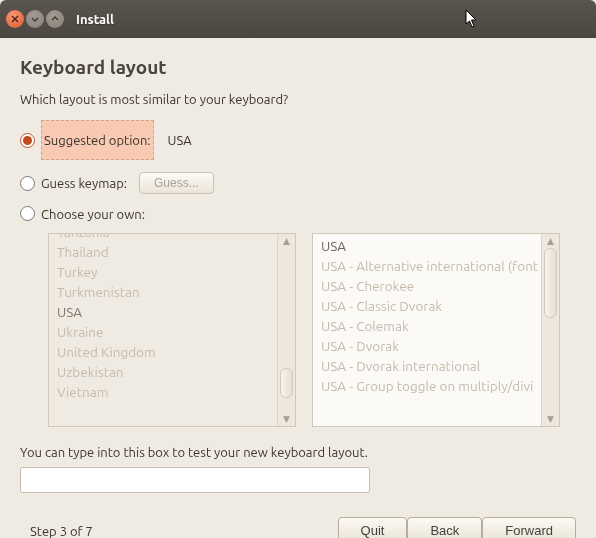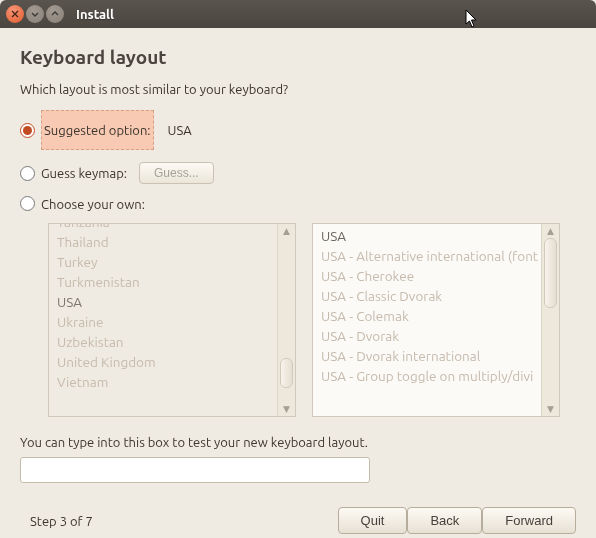--- a/index.html
+++ b/index.html
@@ -6,21 +6,21 @@
     body {
       font-family: "Ubuntu", "DejaVu Sans", sans-serif;
       font-size: 13px;
       background: #f0ebe2;
       width: 596px;
       height: 538px;
       overflow: hidden;
       color: #333;
     }
     .titlebar {
-      height: 28px;
+      height: 38px;
       background: linear-gradient(to bottom, #5a544f 0%, #4c4640 100%);
       display: flex;
       align-items: center;
       padding: 0 6px;
       gap: 2px;
       border-top-left-radius: 6px;
       border-top-right-radius: 6px;
     }
     .w-btn {
       width: 18px;
@@ -215,22 +215,22 @@
 
   <div class="lists-container">
     <div class="listbox-wrap">
       <div class="listbox" id="left-list">
           <div class="list-item cutoff-top">Tanzania</div>
           <div class="list-item">Thailand</div>
           <div class="list-item">Turkey</div>
           <div class="list-item">Turkmenistan</div>
           <div class="list-item selected">USA</div>
           <div class="list-item">Ukraine</div>
+          <div class="list-item">United Kingdom</div>
           <div class="list-item">Uzbekistan</div>
-          <div class="list-item">United Kingdom</div>
           <div class="list-item">Vietnam</div>
         </div>
       <div class="scrollcol">
         <div class="stepper">▲</div>
         <div class="trackfill">
             <div class="thumb thumb1"></div>
           </div>
         <div class="stepper">▼</div>
       </div>
     </div>

